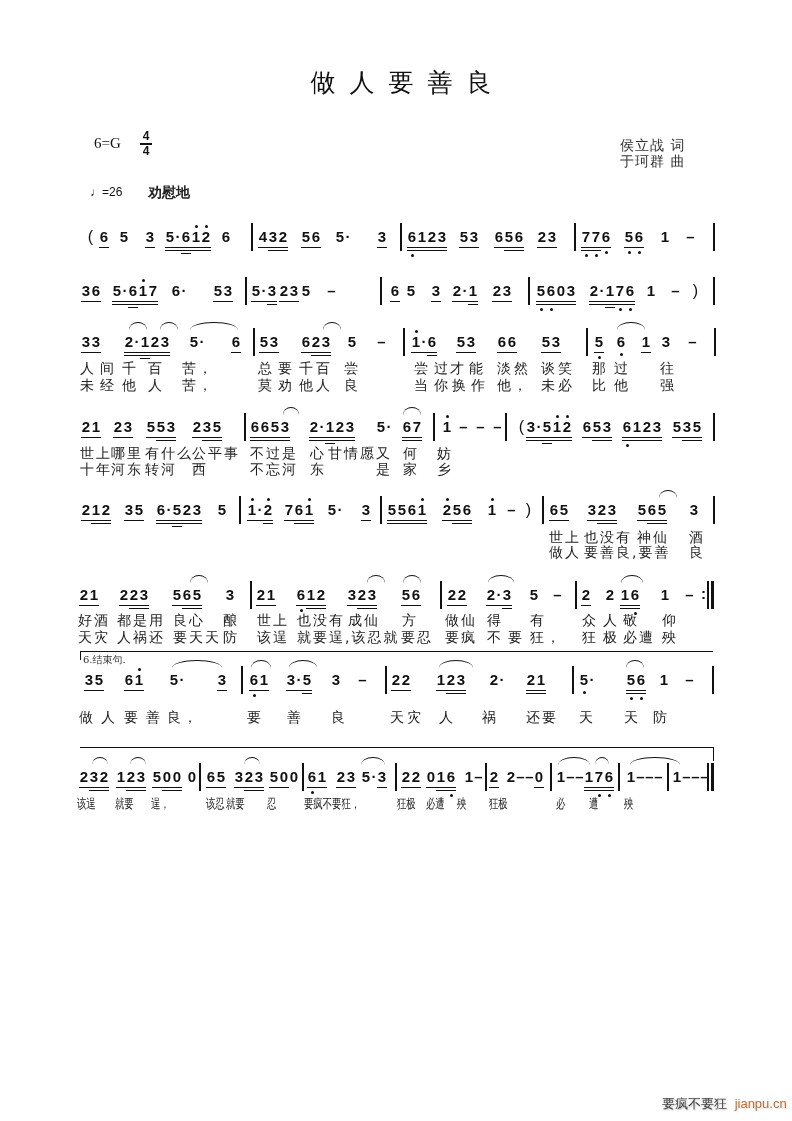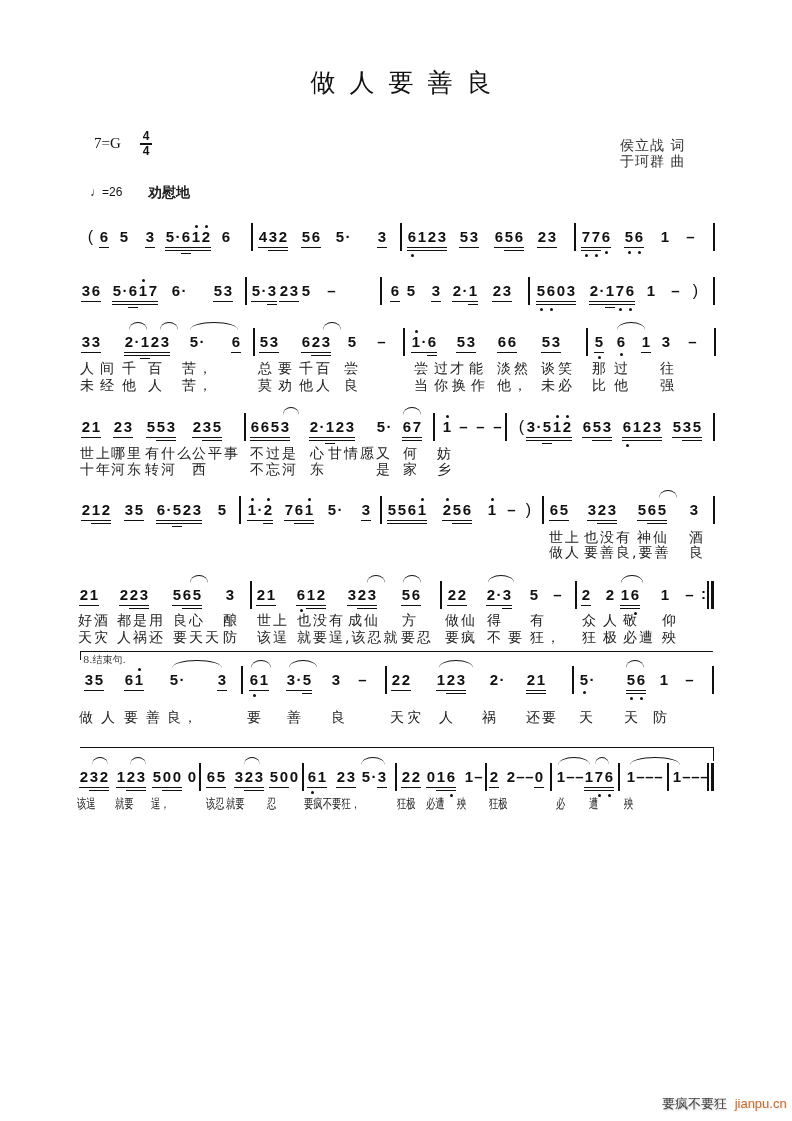--- a/index.html
+++ b/index.html
@@ -31,40 +31,40 @@
   .wm { left:662px; top:1095px; font-size:13px; white-space:nowrap; }
   .wm .site { color:#444; text-shadow:1px 1px 2px #bbb; font-family:"DejaVu Sans", sans-serif; }
   .wm .dom { color:#c86a2a; margin-left:4px; text-shadow:1px 1px 2px #ddd; }
 </style>
 </head>
 <body>
 
 <div id="score">
   <div class="abs title">做人要善良</div>
 
-  <div class="abs key">7=G</div>
+  <div class="abs key">6=G</div>
   <div class="abs timesig">
     <div>4</div>
     <div class="ln"></div>
     <div>4</div>
   </div>
 
   <div class="abs credit" style="top:137px">侯立战 词</div>
   <div class="abs credit" style="top:153px">于珂群 曲</div>
 
   <div class="abs tempo">♩=26</div>
   <div class="abs expr">劝慰地</div>
 
   <div class="abs wm">
     <span class="site">要疯不要狂</span>
     <span class="dom">jianpu.cn</span>
   </div>
 <div class="sec-line" style="left: 80px; top: 651px; width: 633px;"></div>
     <div class="sec-tick" style="left: 80px; top: 651px; height: 9px;"></div>
-    <div class="sec-label" style="left: 83px; top: 653px;">8.结束句.</div>
+    <div class="sec-label" style="left: 83px; top: 653px;">6.结束句.</div>
     <div class="sec-line" style="left: 80px; top: 747px; width: 633px;"></div>
     <div class="sec-tick" style="left: 713px; top: 747px; height: 14px;"></div>
     <div class="row row-0" style="position: absolute; left: 0px; top: 0px; width: 792px;">
       <div class="tok" style="left: 87px; top: 228px;">
         <span class="ch paren" style="width: 7px;"><i class="t">(</i></span>
       </div>
       <div class="tok" style="left: 99px; top: 228px;">
         <span class="ch note" style="width: 10px;"><i class="t">6</i><div class="ul" style="top: 19px;"></div></span>
       </div>
       <div class="tok" style="left: 119px; top: 228px;">

